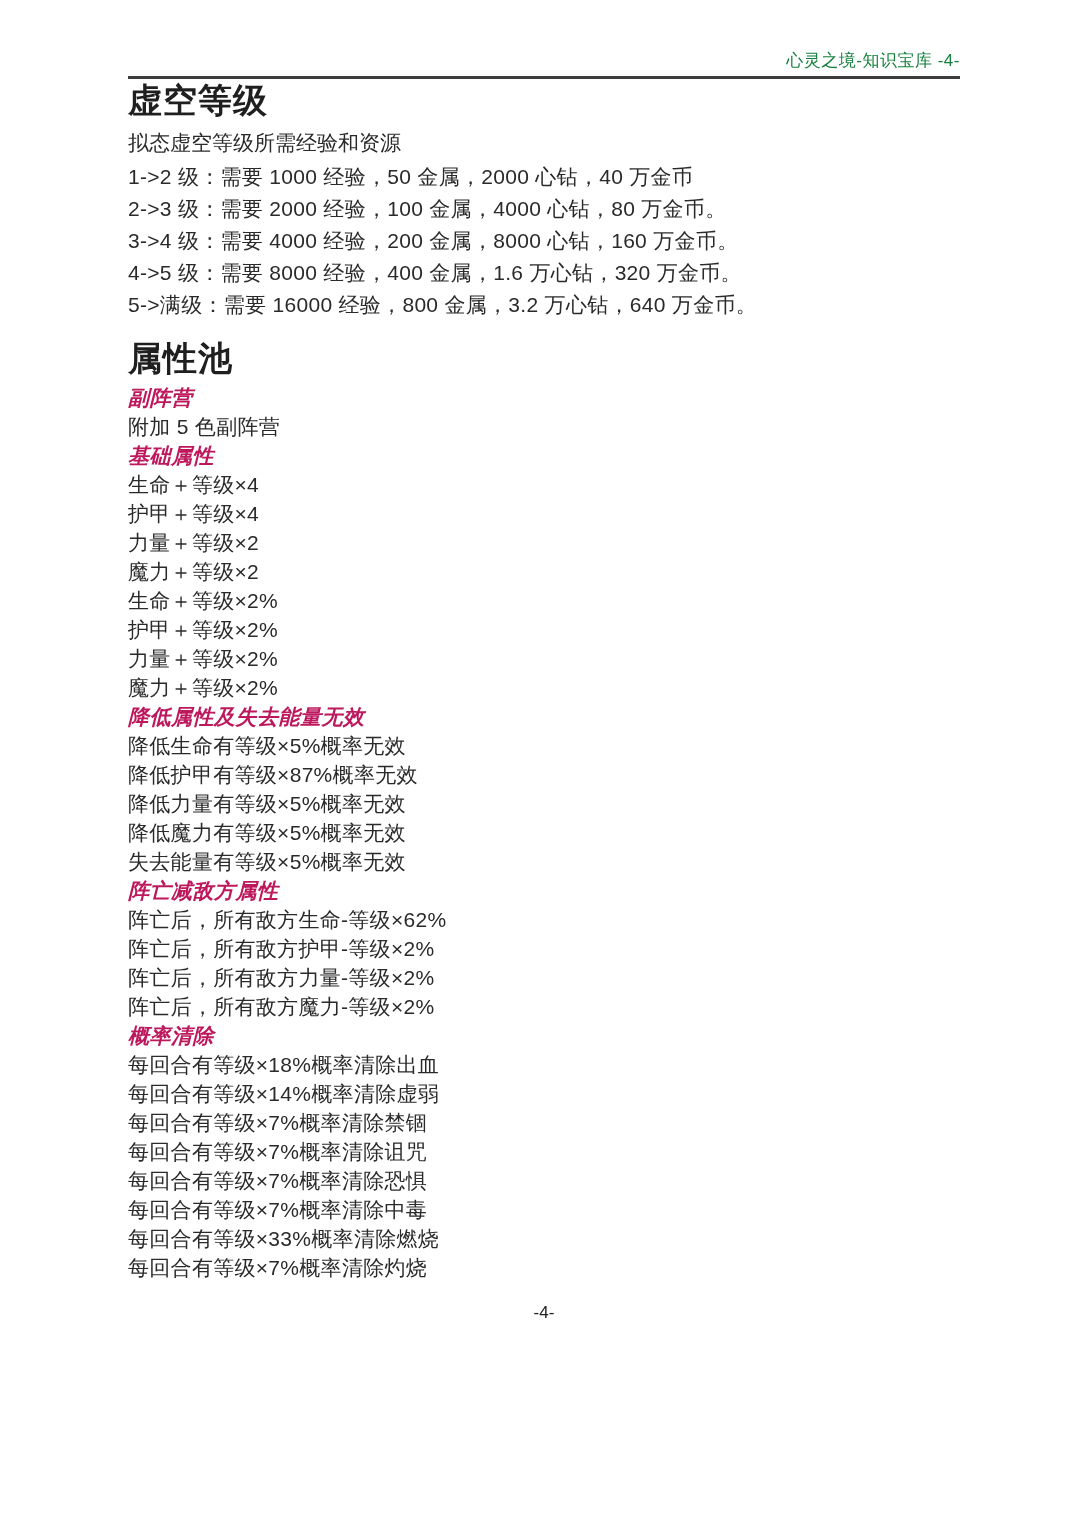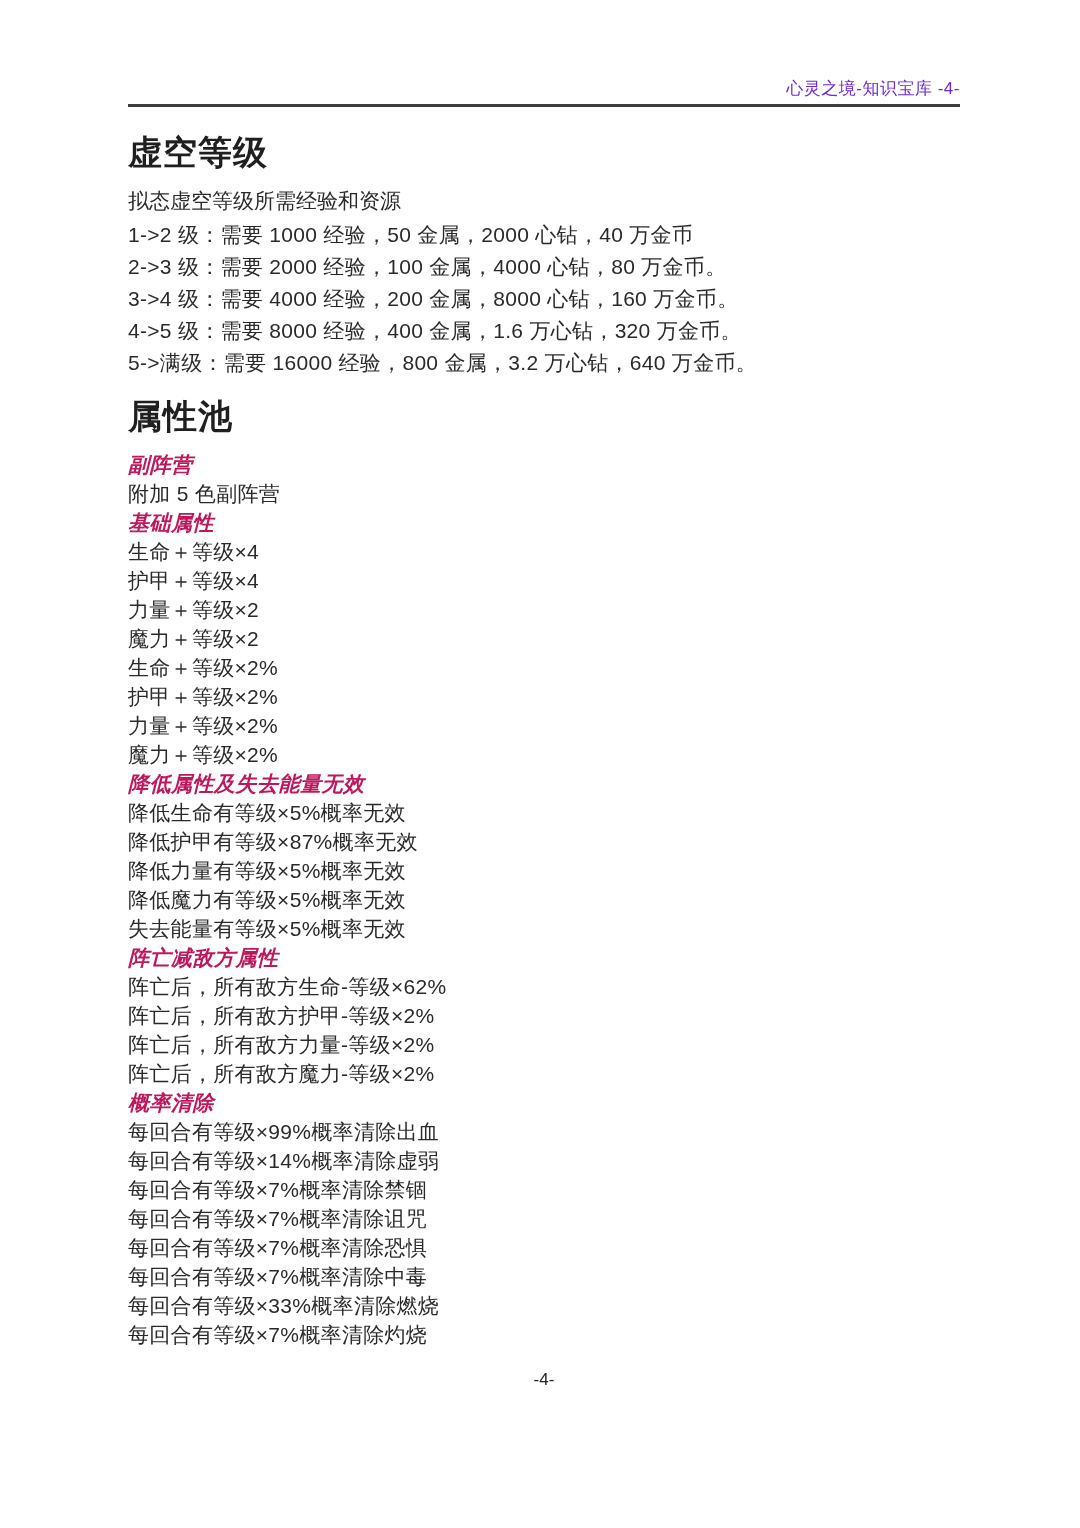--- a/index.html
+++ b/index.html
@@ -19,45 +19,45 @@
     position: absolute;
     inset: 0;
     background: #ffffff;
   }
   .content {
     margin-left: 128px;
     margin-right: 120px; 
   }
   
   .header-text {
-    padding-top: 78px;
+    padding-top: 50px;
     text-align: right;
     font-size: 17px;
     line-height: 22px;
-    color: #6d28d9;
+    color: #15803d;
     letter-spacing: 0.5px;
   }
   .header-rule {
     margin-top: 4px;
     border-bottom: 3px solid #3d3d3d;
     height: 0;
   }
   
   .h1 {
     font-size: 34px;
     font-weight: bold;
     line-height: 42px;
     color: #1f1f1f;
     letter-spacing: 1px;
   }
-  .h1-void { margin-top: 24px; }
-  .h1-pool { margin-top: 16px; margin-bottom: 13px; }
+  .h1-void { }
+  .h1-pool { margin-top: 16px; margin-bottom: 4px; }
   
   .intro-line {
-    margin-top: 14px;
+    margin-top: 8px;
     font-size: 21px;
     line-height: 28px;
   }
   .lvl-line {
     font-size: 21px;
     line-height: 32px;
     letter-spacing: 0.3px;
   }
   .lvl-block { margin-top: 4px; }
   
@@ -138,21 +138,21 @@
       <div>
         <div class="sub-heading">阵亡减敌方属性</div>
         <div class="attr-line">阵亡后，所有敌方生命-等级×62%</div>
         <div class="attr-line">阵亡后，所有敌方护甲-等级×2%</div>
         <div class="attr-line">阵亡后，所有敌方力量-等级×2%</div>
         <div class="attr-line">阵亡后，所有敌方魔力-等级×2%</div>
       </div>
 
       <div>
         <div class="sub-heading">概率清除</div>
-        <div class="attr-line">每回合有等级×99%概率清除出血</div>
+        <div class="attr-line">每回合有等级×18%概率清除出血</div>
         <div class="attr-line">每回合有等级×14%概率清除虚弱</div>
         <div class="attr-line">每回合有等级×7%概率清除禁锢</div>
         <div class="attr-line">每回合有等级×7%概率清除诅咒</div>
         <div class="attr-line">每回合有等级×7%概率清除恐惧</div>
         <div class="attr-line">每回合有等级×7%概率清除中毒</div>
         <div class="attr-line">每回合有等级×33%概率清除燃烧</div>
         <div class="attr-line">每回合有等级×7%概率清除灼烧</div>
       </div>
     </div>
 

